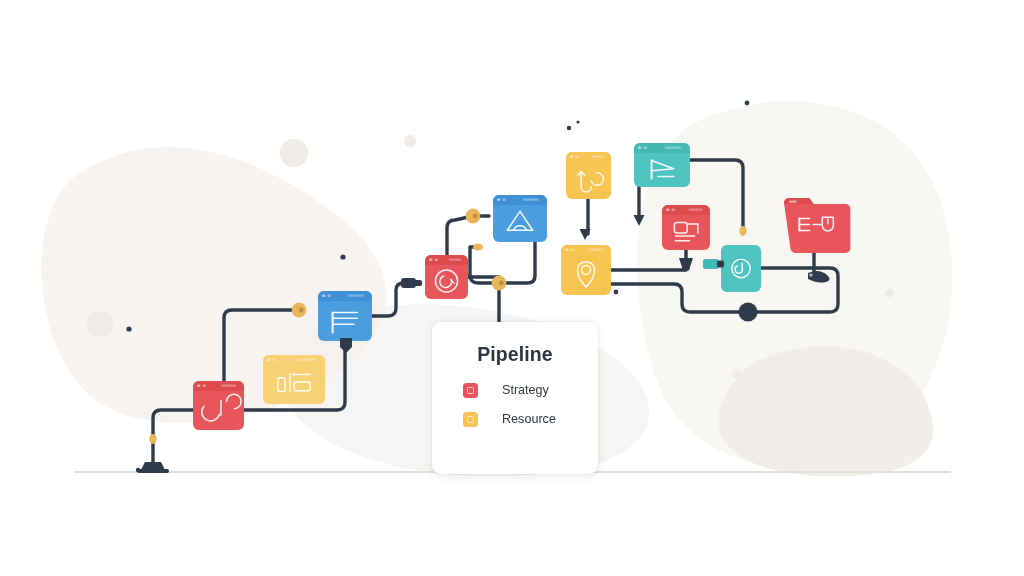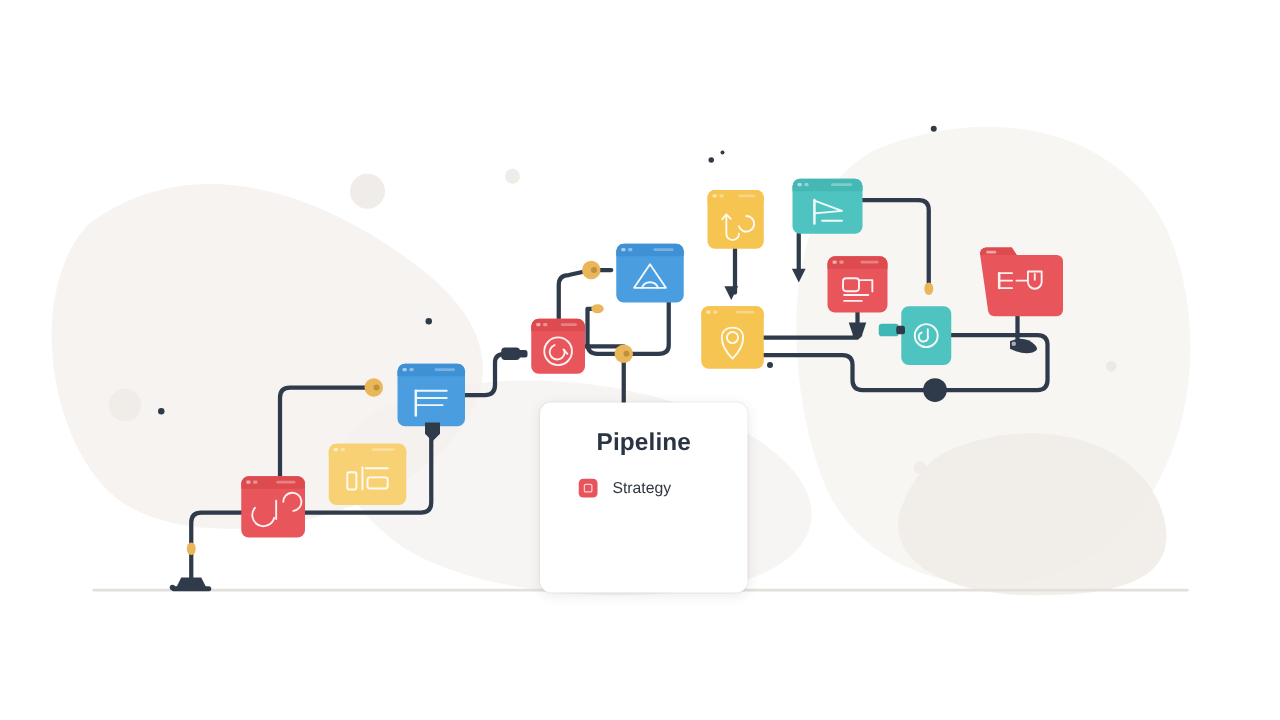--- a/index.html
+++ b/index.html
@@ -18,21 +18,21 @@
   .legend-title{
     text-align:center;margin-top:21px;font-size:19.5px;font-weight:700;
     color:#2b3442;letter-spacing:.1px;
   }
   .legend-rows{margin:13px 0 0 31px;}
   .legend-row{display:flex;align-items:center;height:22px;margin-bottom:7px;}
   .sw{width:15px;height:15px;border-radius:3.5px;flex:0 0 auto;
       display:flex;align-items:center;justify-content:center;}
   .sw i{display:block;width:7px;height:7px;border-radius:1.5px;
         border:1px solid rgba(255,255,255,.72);box-sizing:border-box;}
-  .legend-label{margin-left:12px;font-size:12.6px;color:#2f3742;}
+  .legend-label{margin-left:24px;font-size:12.6px;color:#2f3742;}
 </style>
 </head>
 <body>
 
 <div id="stage">
 
   <svg id="bg-svg" viewBox="0 0 1024 576">
     <path fill="#f2efeb" d="M70 180 C150 120 250 150 330 210 C410 268 400 330 330 380 C268 424 150 440 95 400 C40 358 20 236 70 180 Z" opacity=".72"></path>
     <path fill="#f2efeb" d="M300 330 C380 288 520 300 600 348 C676 394 660 452 580 468 C480 488 360 470 312 430 C268 394 258 356 300 330 Z" opacity=".62"></path>
     <path fill="#f2efeb" d="M700 120 C800 78 910 108 940 200 C972 298 940 412 860 452 C786 488 690 460 660 388 C628 310 620 160 700 120 Z" opacity=".58"></path>
@@ -266,16 +266,22 @@
 
   <div class="legend-card">
     <div class="legend-title">Pipeline</div>
     <div class="legend-rows" id="legend-rows">
         <div class="legend-row">
           <span class="sw" style="background: rgb(232, 84, 91);">
             <i></i>
           </span>
           <span class="legend-label">Strategy</span>
         </div>
+        <div class="legend-row">
+          <span class="sw" style="background: rgb(243, 194, 84);">
+            <i></i>
+          </span>
+          <span class="legend-label">Resource</span>
+        </div>
       </div>
   </div>
 
 </div>
 
 </body></html>

